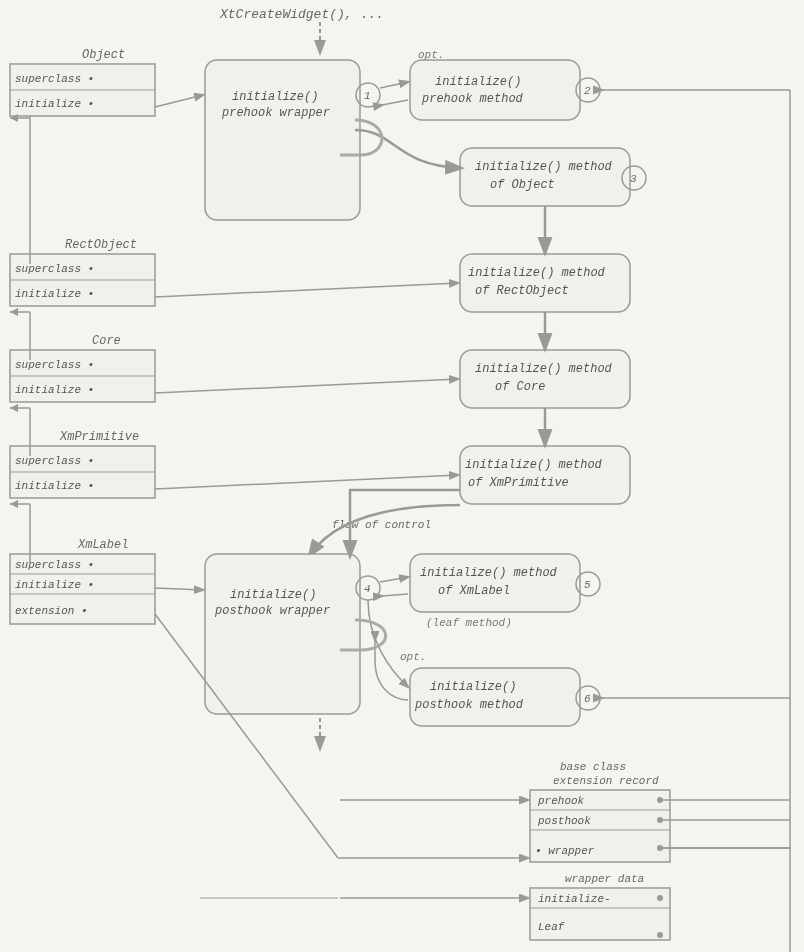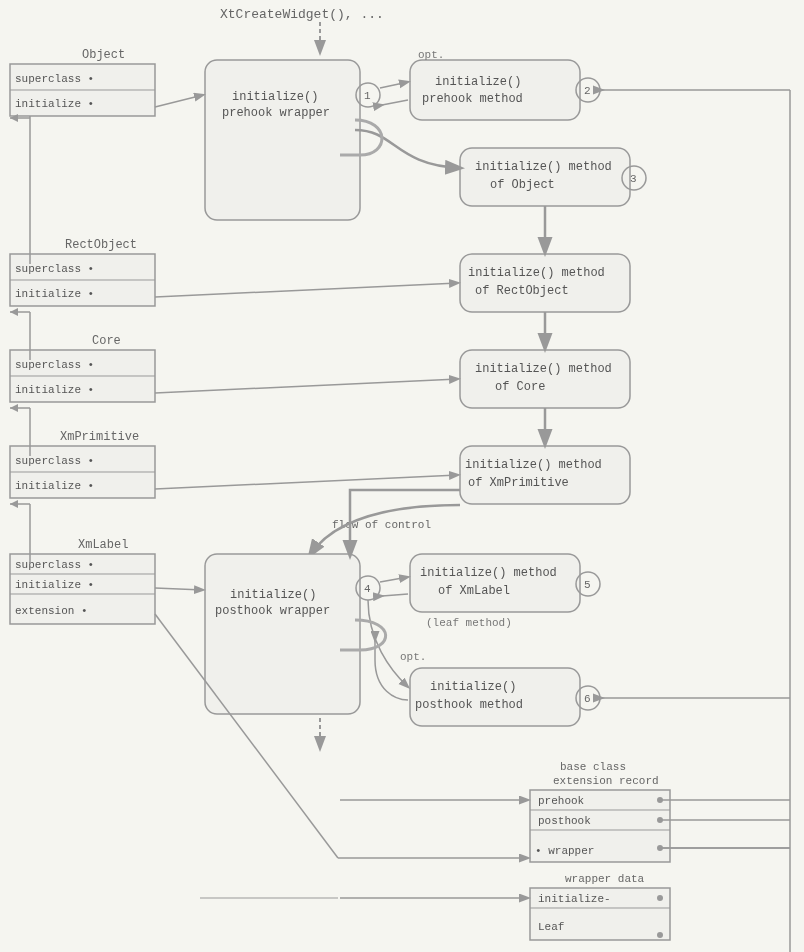--- a/index.html
+++ b/index.html
@@ -11,20 +11,21 @@
       font-size: 12px;
       color: #444;
       overflow: hidden;
       position: relative;
     }
     .diagram {
       position: absolute;
       top: 0; left: 0;
       width: 776px;
       height: 952px;
+      font-style: italic;
     }
     svg {
       width: 804px;
       height: 952px;
     }
   </style>
 </head>
 <body>
 
 <div class="diagram">

